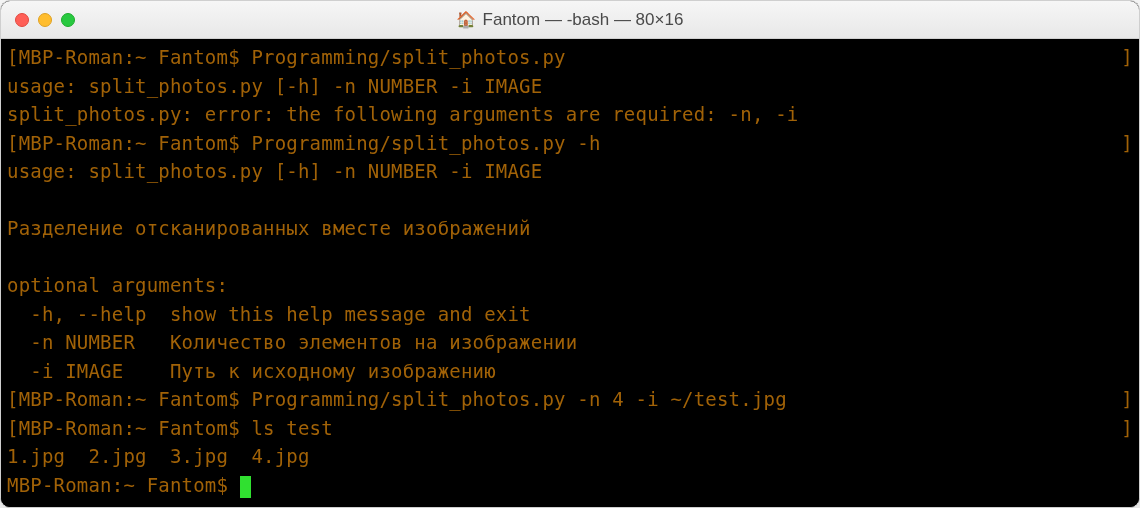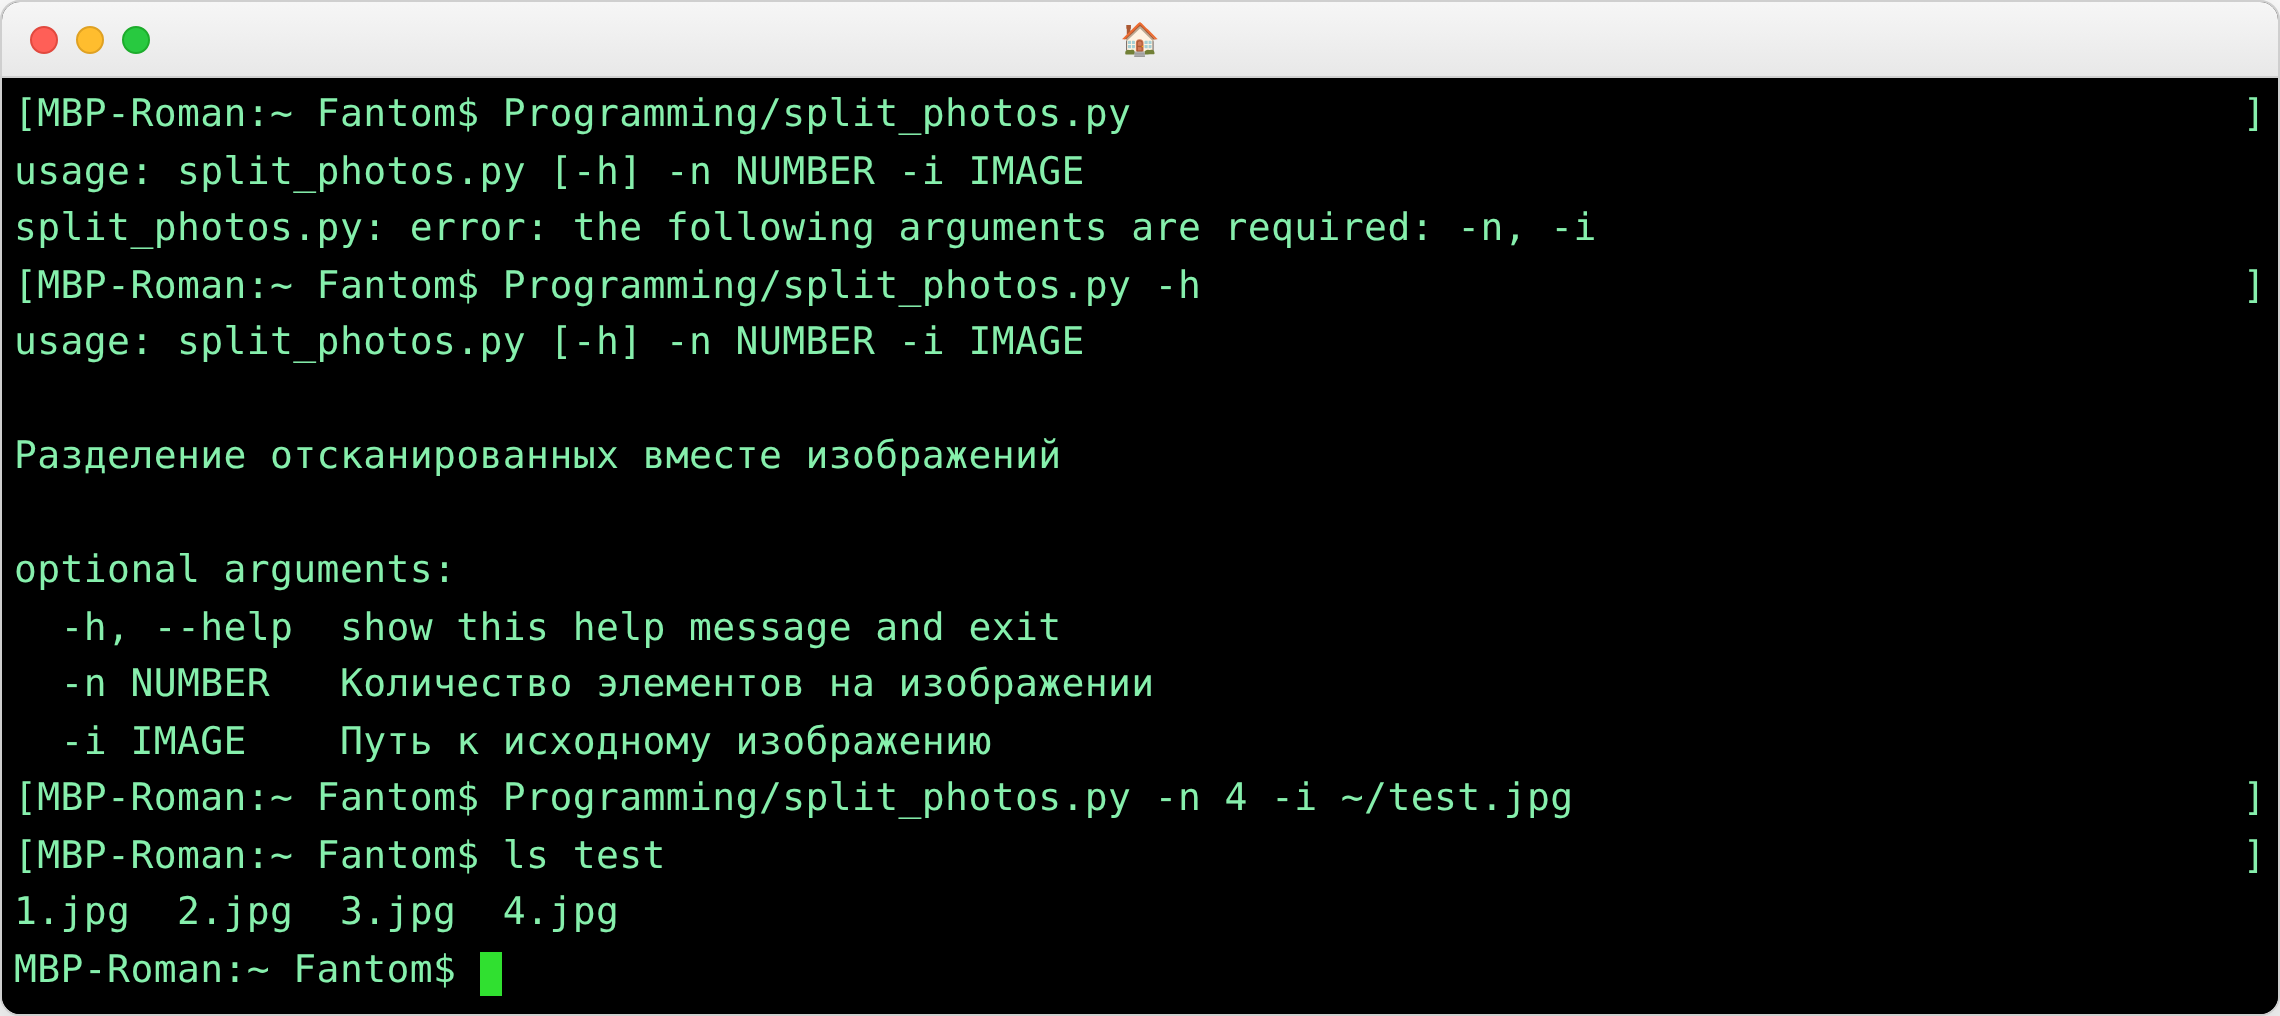--- a/index.html
+++ b/index.html
@@ -49,21 +49,21 @@
       font-weight: 400;
       display: flex;
       justify-content: center;
       align-items: center;
       gap: 6px;
       pointer-events: none;
     }
     .home-icon { font-size: 16px; }
     .terminal {
       background: #000000;
-      color: #86efac;
+      color: #a16207;
       font-family: "Menlo", "Monaco", "Consolas", monospace;
       font-size: 19px;
       line-height: 28.5px;
       padding: 4px 6px;
       height: calc(100% - 38px);
       white-space: pre;
       overflow: hidden;
       letter-spacing: 0.2px;
     }
     .bracket-line {
@@ -84,16 +84,17 @@
 
 <div class="window">
   <div class="titlebar">
     <div class="traffic-lights">
       <div class="traffic-light tl-close"></div>
       <div class="traffic-light tl-min"></div>
       <div class="traffic-light tl-max"></div>
     </div>
     <div class="title-wrap">
       <span class="home-icon">🏠</span>
+      <span>Fantom — -bash — 80×16</span>
     </div>
   </div>
   <div class="terminal" id="terminal-body"><div class="bracket-line"><span>[MBP-Roman:~ Fantom$ Programming/split_photos.py</span><span>]</span></div><div>usage: split_photos.py [-h] -n NUMBER -i IMAGE</div><div>split_photos.py: error: the following arguments are required: -n, -i</div><div class="bracket-line"><span>[MBP-Roman:~ Fantom$ Programming/split_photos.py -h</span><span>]</span></div><div>usage: split_photos.py [-h] -n NUMBER -i IMAGE</div><div>&nbsp;</div><div>Разделение отсканированных вместе изображений</div><div>&nbsp;</div><div>optional arguments:</div><div>  -h, --help  show this help message and exit</div><div>  -n NUMBER   Количество элементов на изображении</div><div>  -i IMAGE    Путь к исходному изображению</div><div class="bracket-line"><span>[MBP-Roman:~ Fantom$ Programming/split_photos.py -n 4 -i ~/test.jpg</span><span>]</span></div><div class="bracket-line"><span>[MBP-Roman:~ Fantom$ ls test</span><span>]</span></div><div>1.jpg  2.jpg  3.jpg  4.jpg</div><div><span>MBP-Roman:~ Fantom$ </span><span class="cursor"></span></div></div>
 </div>
 
 </body></html>

